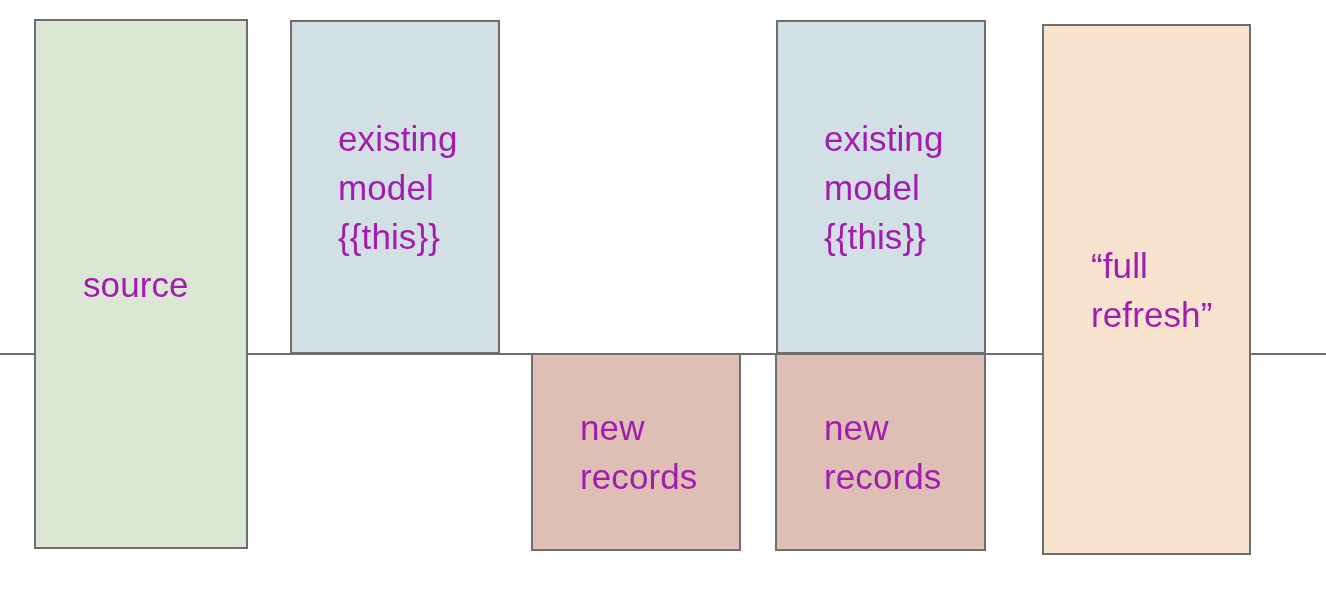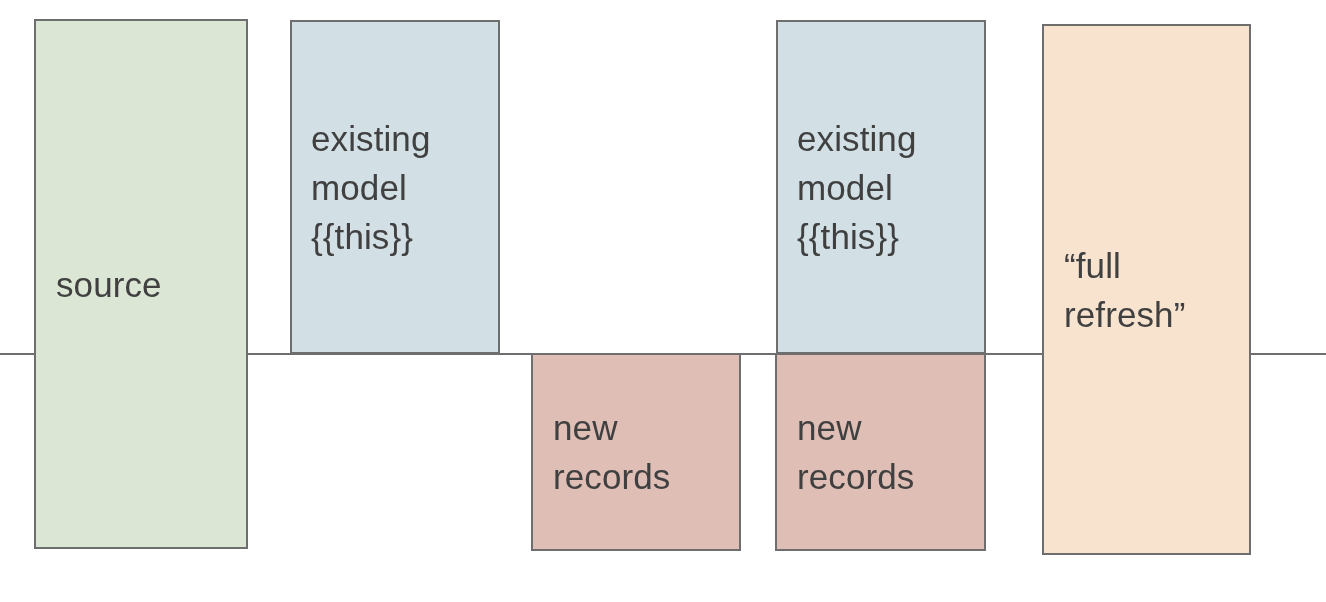--- a/index.html
+++ b/index.html
@@ -31,25 +31,26 @@
     box-sizing: border-box;
     border: 2px solid #6e6e6e;
     display: flex;
     flex-direction: column;
     justify-content: center;
     align-items: flex-start;
   }
   .node .node-label {
     font-size: 35px;
     line-height: 49px;
-    color: #404040;
+    color: #a21caf;
     white-space: pre-line;
     text-align: left;
     padding: 0 22px;
     letter-spacing: 0.1px;
+    margin-left: 27px;
   }
   
   #node-source      { left: 34px;   top: 19px;  width: 214px; height: 530px; }
   #node-source .node-label { padding-left: 20px; }
   #node-existing-model-1 { left: 290px;  top: 20px;  width: 210px; height: 334px; }
   #node-new-records-1    { left: 531px;  top: 353px; width: 210px; height: 198px; }
   #node-existing-model-2 { left: 776px;  top: 20px;  width: 210px; height: 334px; }
   #node-new-records-2    { left: 775px;  top: 353px; width: 211px; height: 198px; }
   #node-full-refresh     { left: 1042px; top: 24px;  width: 209px; height: 531px; }
 

